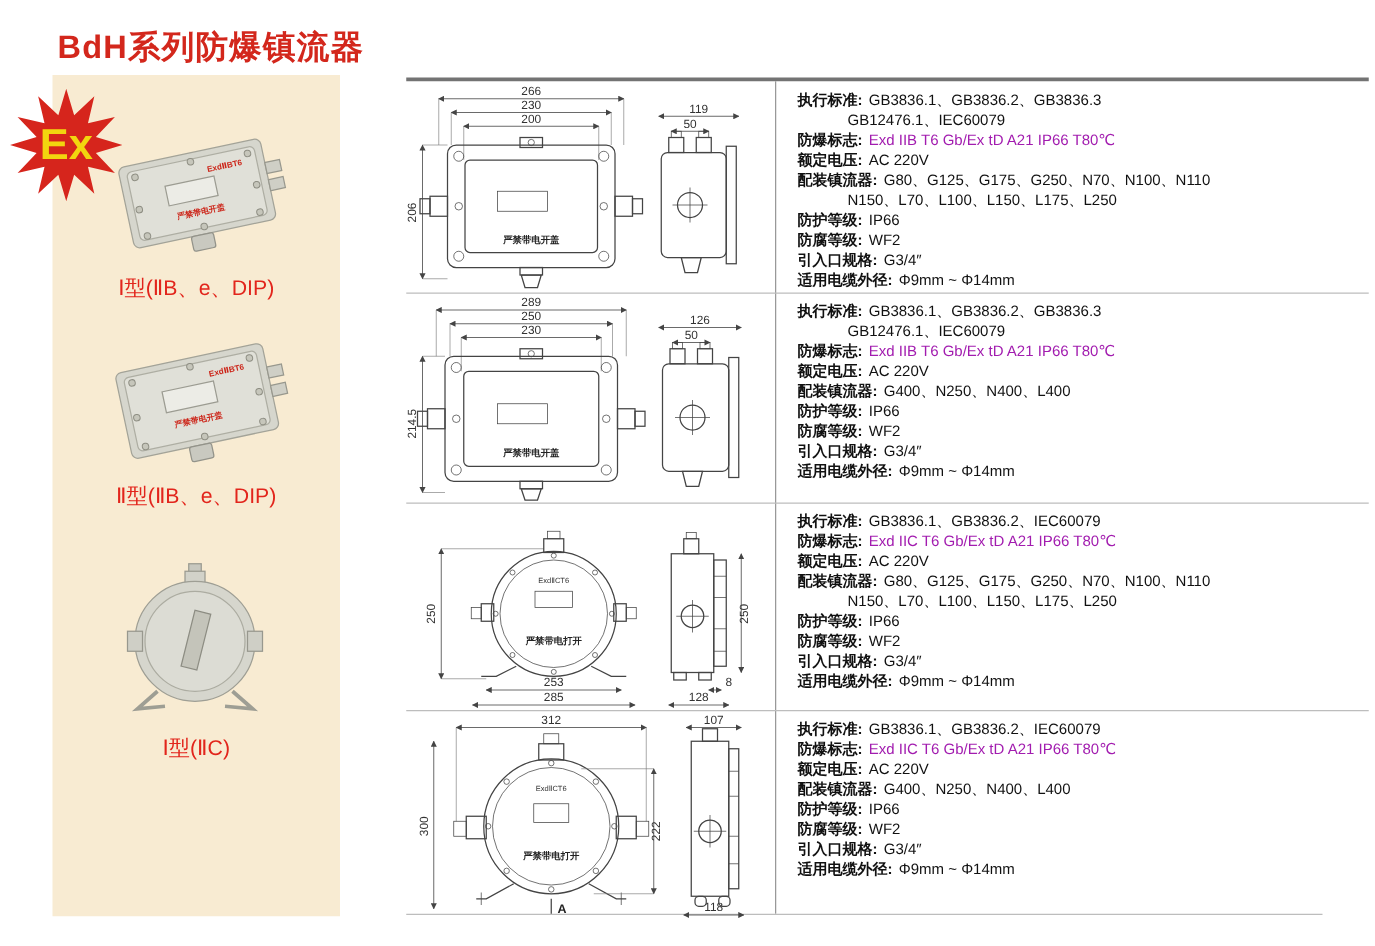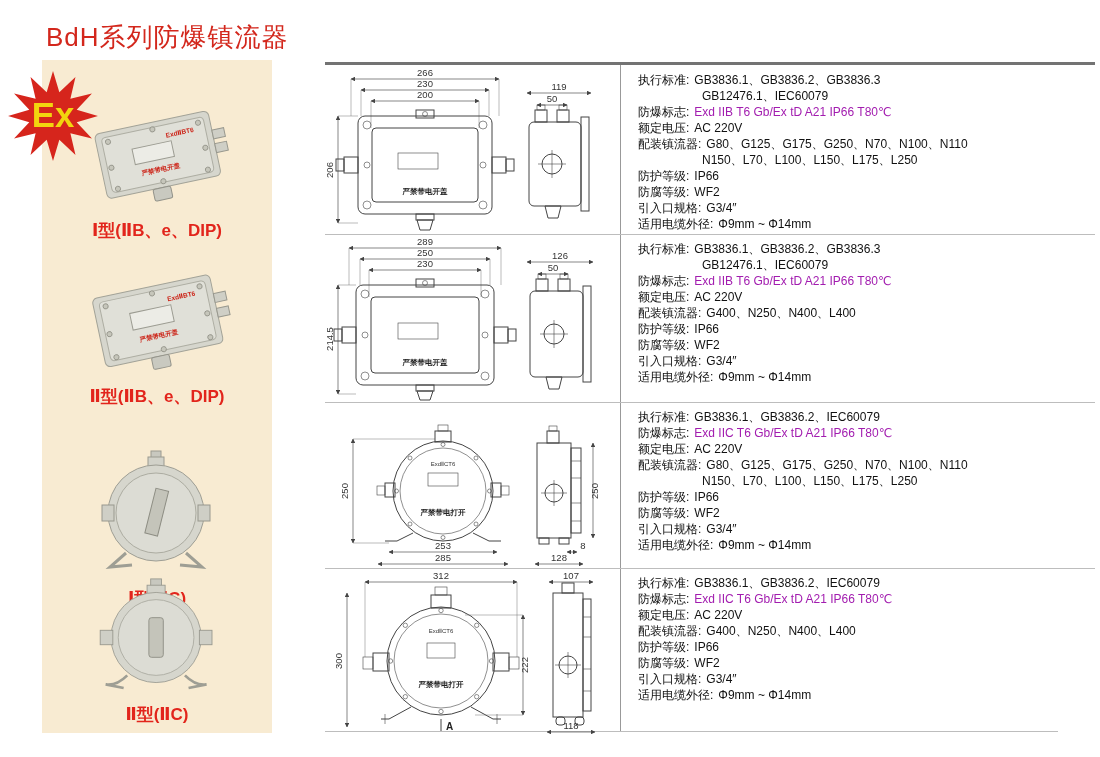--- a/index.html
+++ b/index.html
@@ -1,43 +1,43 @@
 <!DOCTYPE html>
 <html><head>
 <meta charset="utf-8">
 <style>
   *{margin:0;padding:0;box-sizing:border-box}
   html,body{width:1100px;height:757px}
   body{position:relative;background:#fff;overflow:hidden;
        font-family:"Liberation Sans","DejaVu Sans",sans-serif;color:#111}
-  .title{position:absolute;left:46px;top:20px;font-size:26px;font-weight:normal;
+  .title{position:absolute;left:46px;top:20px;font-size:26px;font-weight:bold;
          color:#d3271c;letter-spacing:1px}
   
   .sidebar{position:absolute;left:42px;top:60px;width:230px;height:673px;background:#f8ebd2}
   .exlogo{position:absolute;left:-36px;top:10px;width:94px;height:92px}
   .exlogo text{font-size:34px;font-weight:bold;fill:#f2d50f;font-family:"Liberation Sans",sans-serif}
   .product{position:absolute;left:0;width:100%;display:flex;flex-direction:column;
            align-items:center;justify-content:flex-end}
   .p1{top:24px;height:158px}.p2{top:196px;height:152px}.p3{top:352px;height:198px}.p4{top:518px;height:148px}
-  .plabel{color:#e2251c;font-weight:bold;font-size:17px;margin-top:6px;white-space:nowrap}
+  .plabel{color:#e2251c;font-weight:normal;font-size:17px;margin-top:6px;white-space:nowrap}
   .photo-red{font-size:6.5px;font-weight:bold;fill:#cc2418;text-anchor:middle}
   
   .main{position:absolute;left:325px;top:62px;width:770px;height:672px;border-top:3px solid #737373}
   .vdiv{position:absolute;left:295px;top:0;height:666px;width:1px;background:#999}
   .hsep{position:absolute;left:0;width:770px;height:1px;background:#bdbdbd}
   .hs1{top:169px}.hs2{top:337px}.hs3{top:503px}
   .hsbottom{top:666px;width:733px}
   .row{position:absolute;left:0;width:770px}
   .r1{top:0;height:169px}.r2{top:169px;height:168px}.r3{top:337px;height:166px}.r4{top:503px;height:163px}
   .drawing{position:absolute;left:0;top:1px}
   .specs{position:absolute;left:313px;top:7px;width:452px}
   .spec{font-size:12px;line-height:16px;white-space:nowrap}
-  .sl{font-weight:normal;margin-right:5px}
+  .sl{font-weight:bold;margin-right:5px}
   .spec:nth-child(2) .sv{color:#a21caf}
-  .sc{margin-left:64px;white-space:nowrap}
+  .sc{margin-left:40px;white-space:nowrap}
   .sc:empty{display:none}
   
   svg .ln{stroke:#444;fill:none;stroke-width:1}
   svg .th{stroke:#444;fill:none;stroke-width:0.6}
   svg .dl{stroke:#555;fill:none;stroke-width:0.7;marker-start:url(#arr);marker-end:url(#arr)}
   svg .xl{stroke:#777;fill:none;stroke-width:0.5}
   svg text.dim{font-size:9.5px;fill:#333;text-anchor:middle}
   svg text.warn{font-size:7.5px;font-weight:bold;fill:#222;text-anchor:middle}
   svg text.mark{font-size:6px;fill:#333;text-anchor:middle}
   svg text.sect{font-size:10px;font-weight:bold;fill:#222}
@@ -124,34 +124,20 @@
       <rect x="126" y="56" width="12" height="16" fill="#cfcfc6" stroke="#98988e"></rect>
       <g transform="rotate(14 84 64)">
         <rect x="78" y="40" width="13" height="46" fill="#c4c4ba" stroke="#8d8d83"></rect>
       </g>
       <path d="M54,104 L38,118 L60,116" fill="none" stroke="#9e9e94" stroke-width="3"></path>
       <path d="M114,104 L130,118 L108,116" fill="none" stroke="#9e9e94" stroke-width="3"></path>
     </svg>
     <div class="plabel">Ⅰ型(ⅡC)</div>
   </div>
 
-  <div class="product p4">
-    <svg viewBox="0 0 170 132" width="170" height="132">
-      <rect x="78" y="1" width="12" height="9" fill="#c8c8bf" stroke="#9a9a90"></rect>
-      <rect x="74" y="8" width="20" height="13" fill="#d2d2c9" stroke="#9a9a90"></rect>
-      <circle cx="84" cy="66" r="50" fill="#d6d6cd" stroke="#9e9e94"></circle>
-      <circle cx="84" cy="66" r="42" fill="#dcdcd4" stroke="#acaca1"></circle>
-      <rect x="22" y="58" width="14" height="16" fill="#cfcfc6" stroke="#98988e"></rect>
-      <rect x="132" y="58" width="14" height="16" fill="#cfcfc6" stroke="#98988e"></rect>
-      <rect x="76" y="44" width="16" height="44" rx="3" fill="#c4c4ba" stroke="#8d8d83"></rect>
-      <path d="M52,108 Q40,120 28,118 L48,122" fill="none" stroke="#9e9e94" stroke-width="3"></path>
-      <path d="M116,108 Q128,120 140,118 L120,122" fill="none" stroke="#9e9e94" stroke-width="3"></path>
-    </svg>
-    <div class="plabel">Ⅱ型(ⅡC)</div>
-  </div>
 </div>
 
 <div class="main">
   <div class="vdiv"></div>
   <div class="hsep hs1"></div>
   <div class="hsep hs2"></div>
   <div class="hsep hs3"></div>
   <div class="hsep hsbottom"></div>
 
   <div class="row r1">

